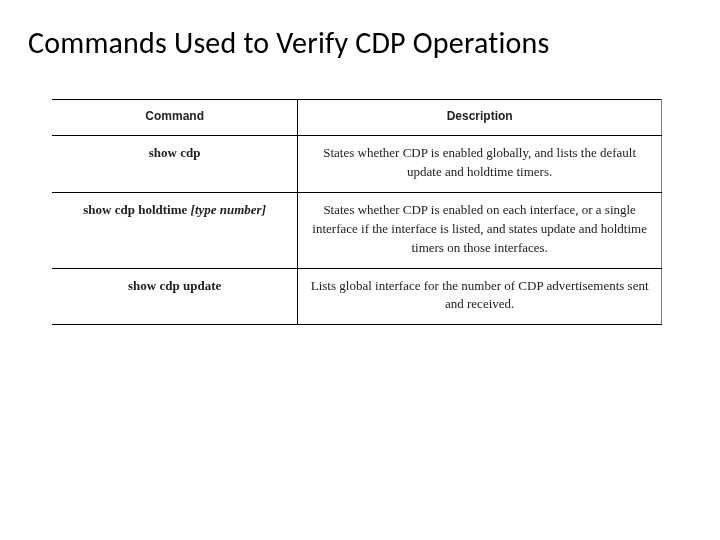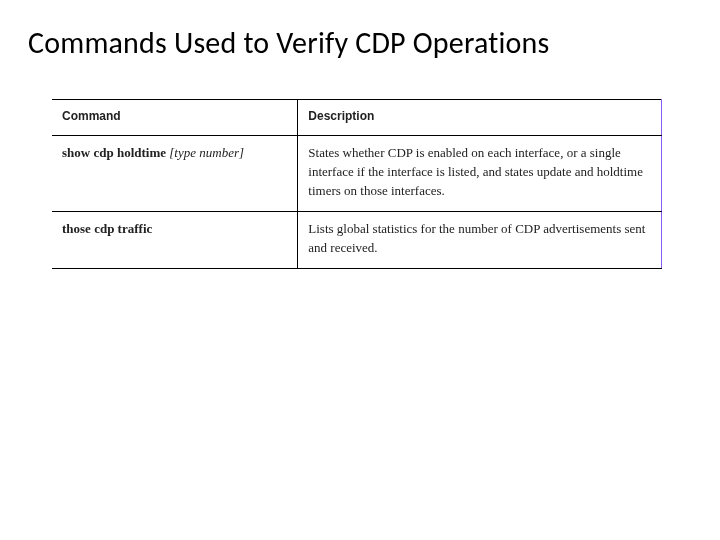--- a/index.html
+++ b/index.html
@@ -30,36 +30,36 @@
     margin-left: 24px;
     font-family: Georgia, "Times New Roman", serif;
     font-size: 13px;
     color: #222;
   }
   table.cmd th, table.cmd td {
     border: 1px solid #000;
     border-left: none;
     padding: 8px 10px 10px 10px;
     vertical-align: top;
-    text-align: left;
+    text-align: center;
     line-height: 1.45;
   }
   
   table.cmd th:last-child, table.cmd td:last-child {
     border-right: 1px solid #8b5cf6;
   }
   table.cmd th {
     font-family: Arial, Helvetica, sans-serif;
     font-weight: 700;
     font-size: 12px;
   }
   col.c1 { width: 246px; }
   col.c2 { width: 364px; }
   .cmd-main { font-weight: 700; }
-  .cmd-arg  { font-style: italic; font-weight: 400; }
+  .cmd-arg  { font-style: italic; font-weight: 700; }
 </style>
 </head>
 <body>
 
 <div class="slide">
 
   <div class="title">Commands Used to Verify CDP Operations</div>
 
   <table class="cmd">
     <colgroup>
@@ -68,26 +68,32 @@
       </colgroup>
     <thead>
       <tr>
         <th>Command</th>
         <th>Description</th>
       </tr>
     </thead>
     <tbody>
       <tr>
         <td>
+          <span class="cmd-main">show cdp</span><span class="cmd-arg"></span>
+        </td>
+        <td>States whether CDP is enabled globally, and lists the default update and holdtime timers.</td>
+      </tr>
+      <tr>
+        <td>
           <span class="cmd-main">show cdp holdtime</span><span class="cmd-arg"> [type number]</span>
         </td>
         <td>States whether CDP is enabled on each interface, or a single interface if the interface is listed, and states update and holdtime timers on those interfaces.</td>
       </tr>
       <tr>
         <td>
-          <span class="cmd-main">those cdp traffic</span><span class="cmd-arg"></span>
+          <span class="cmd-main">show cdp update</span><span class="cmd-arg"></span>
         </td>
-        <td>Lists global statistics for the number of CDP advertisements sent and received.</td>
+        <td>Lists global interface for the number of CDP advertisements sent and received.</td>
       </tr>
     </tbody>
   </table>
 
 </div>
 
 </body></html>

